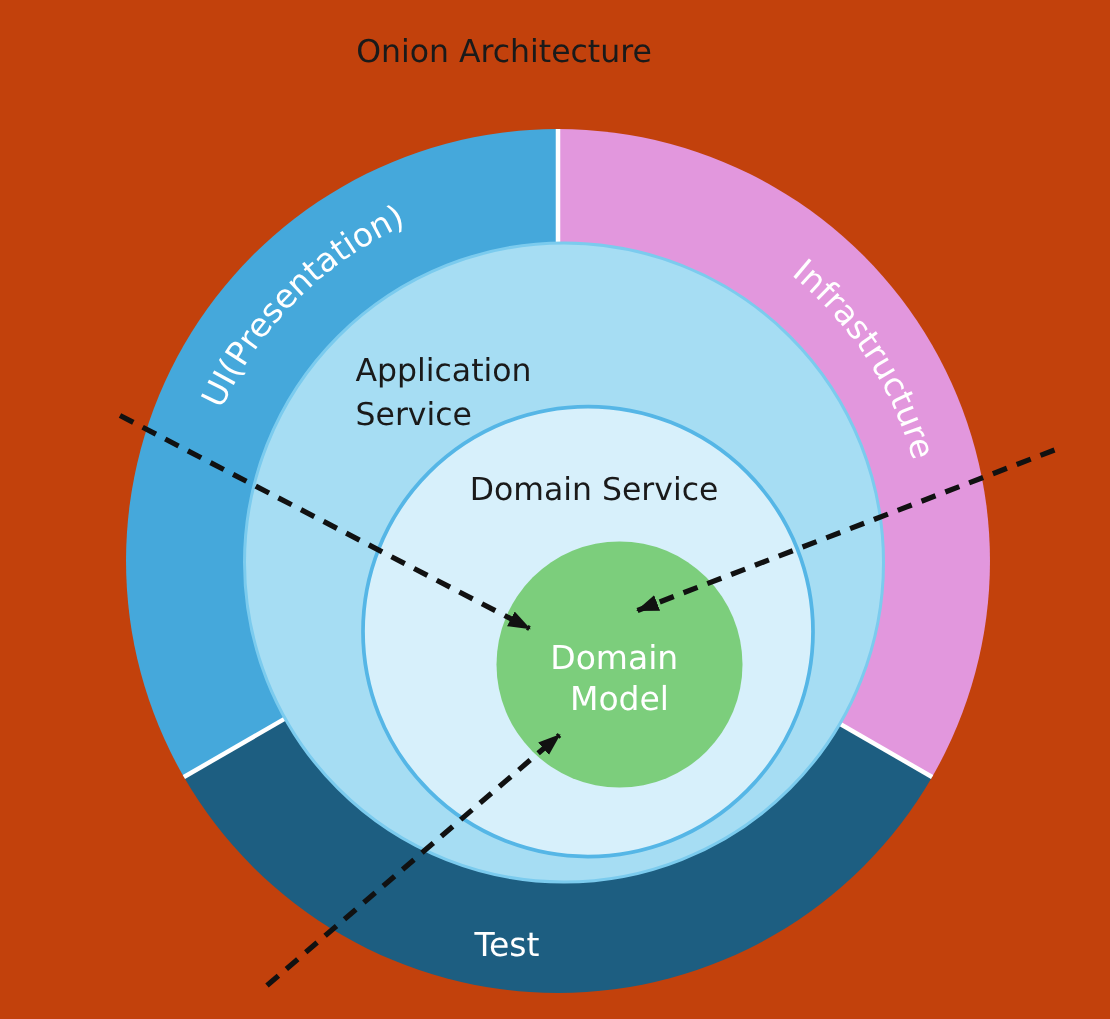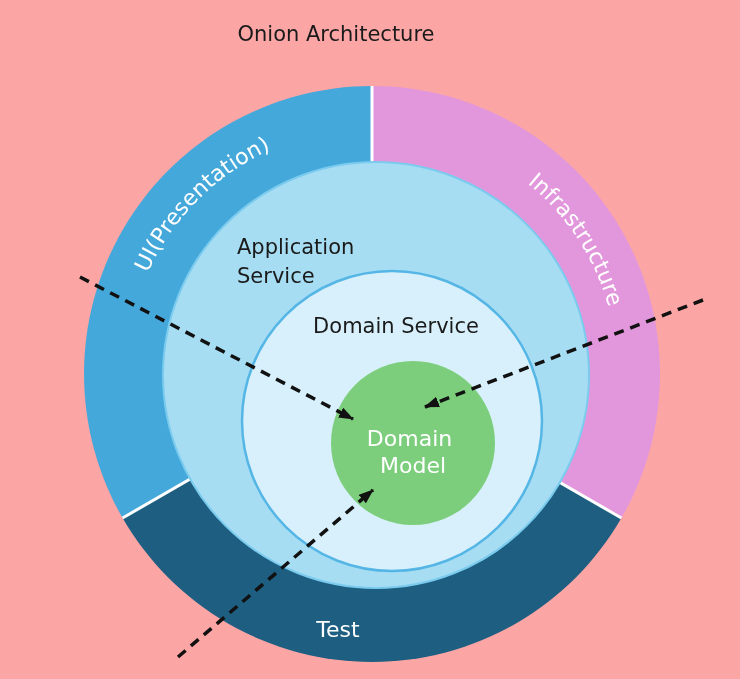--- a/index.html
+++ b/index.html
@@ -8,21 +8,21 @@
     background: #ffffff;
     width: 740px;
     height: 679px;
     overflow: hidden;
     font-family: "DejaVu Sans", "Liberation Sans", sans-serif;
   }
   .stage {
     position: relative;
     width: 740px;
     height: 679px;
-    background: #fca5a5;
+    background: #c2410c;
   }
   svg { display: block; }
   text { font-family: "DejaVu Sans", "Liberation Sans", sans-serif; }
   .title-text   { font-size: 21px; fill: #1a1a1a; }
   .label-dark   { font-size: 21px; fill: #1a1a1a; }
   .label-light  { font-size: 22px; fill: #ffffff; }
   .curved-label { font-size: 22px; fill: #ffffff; }
 </style>
 </head>
 <body>

